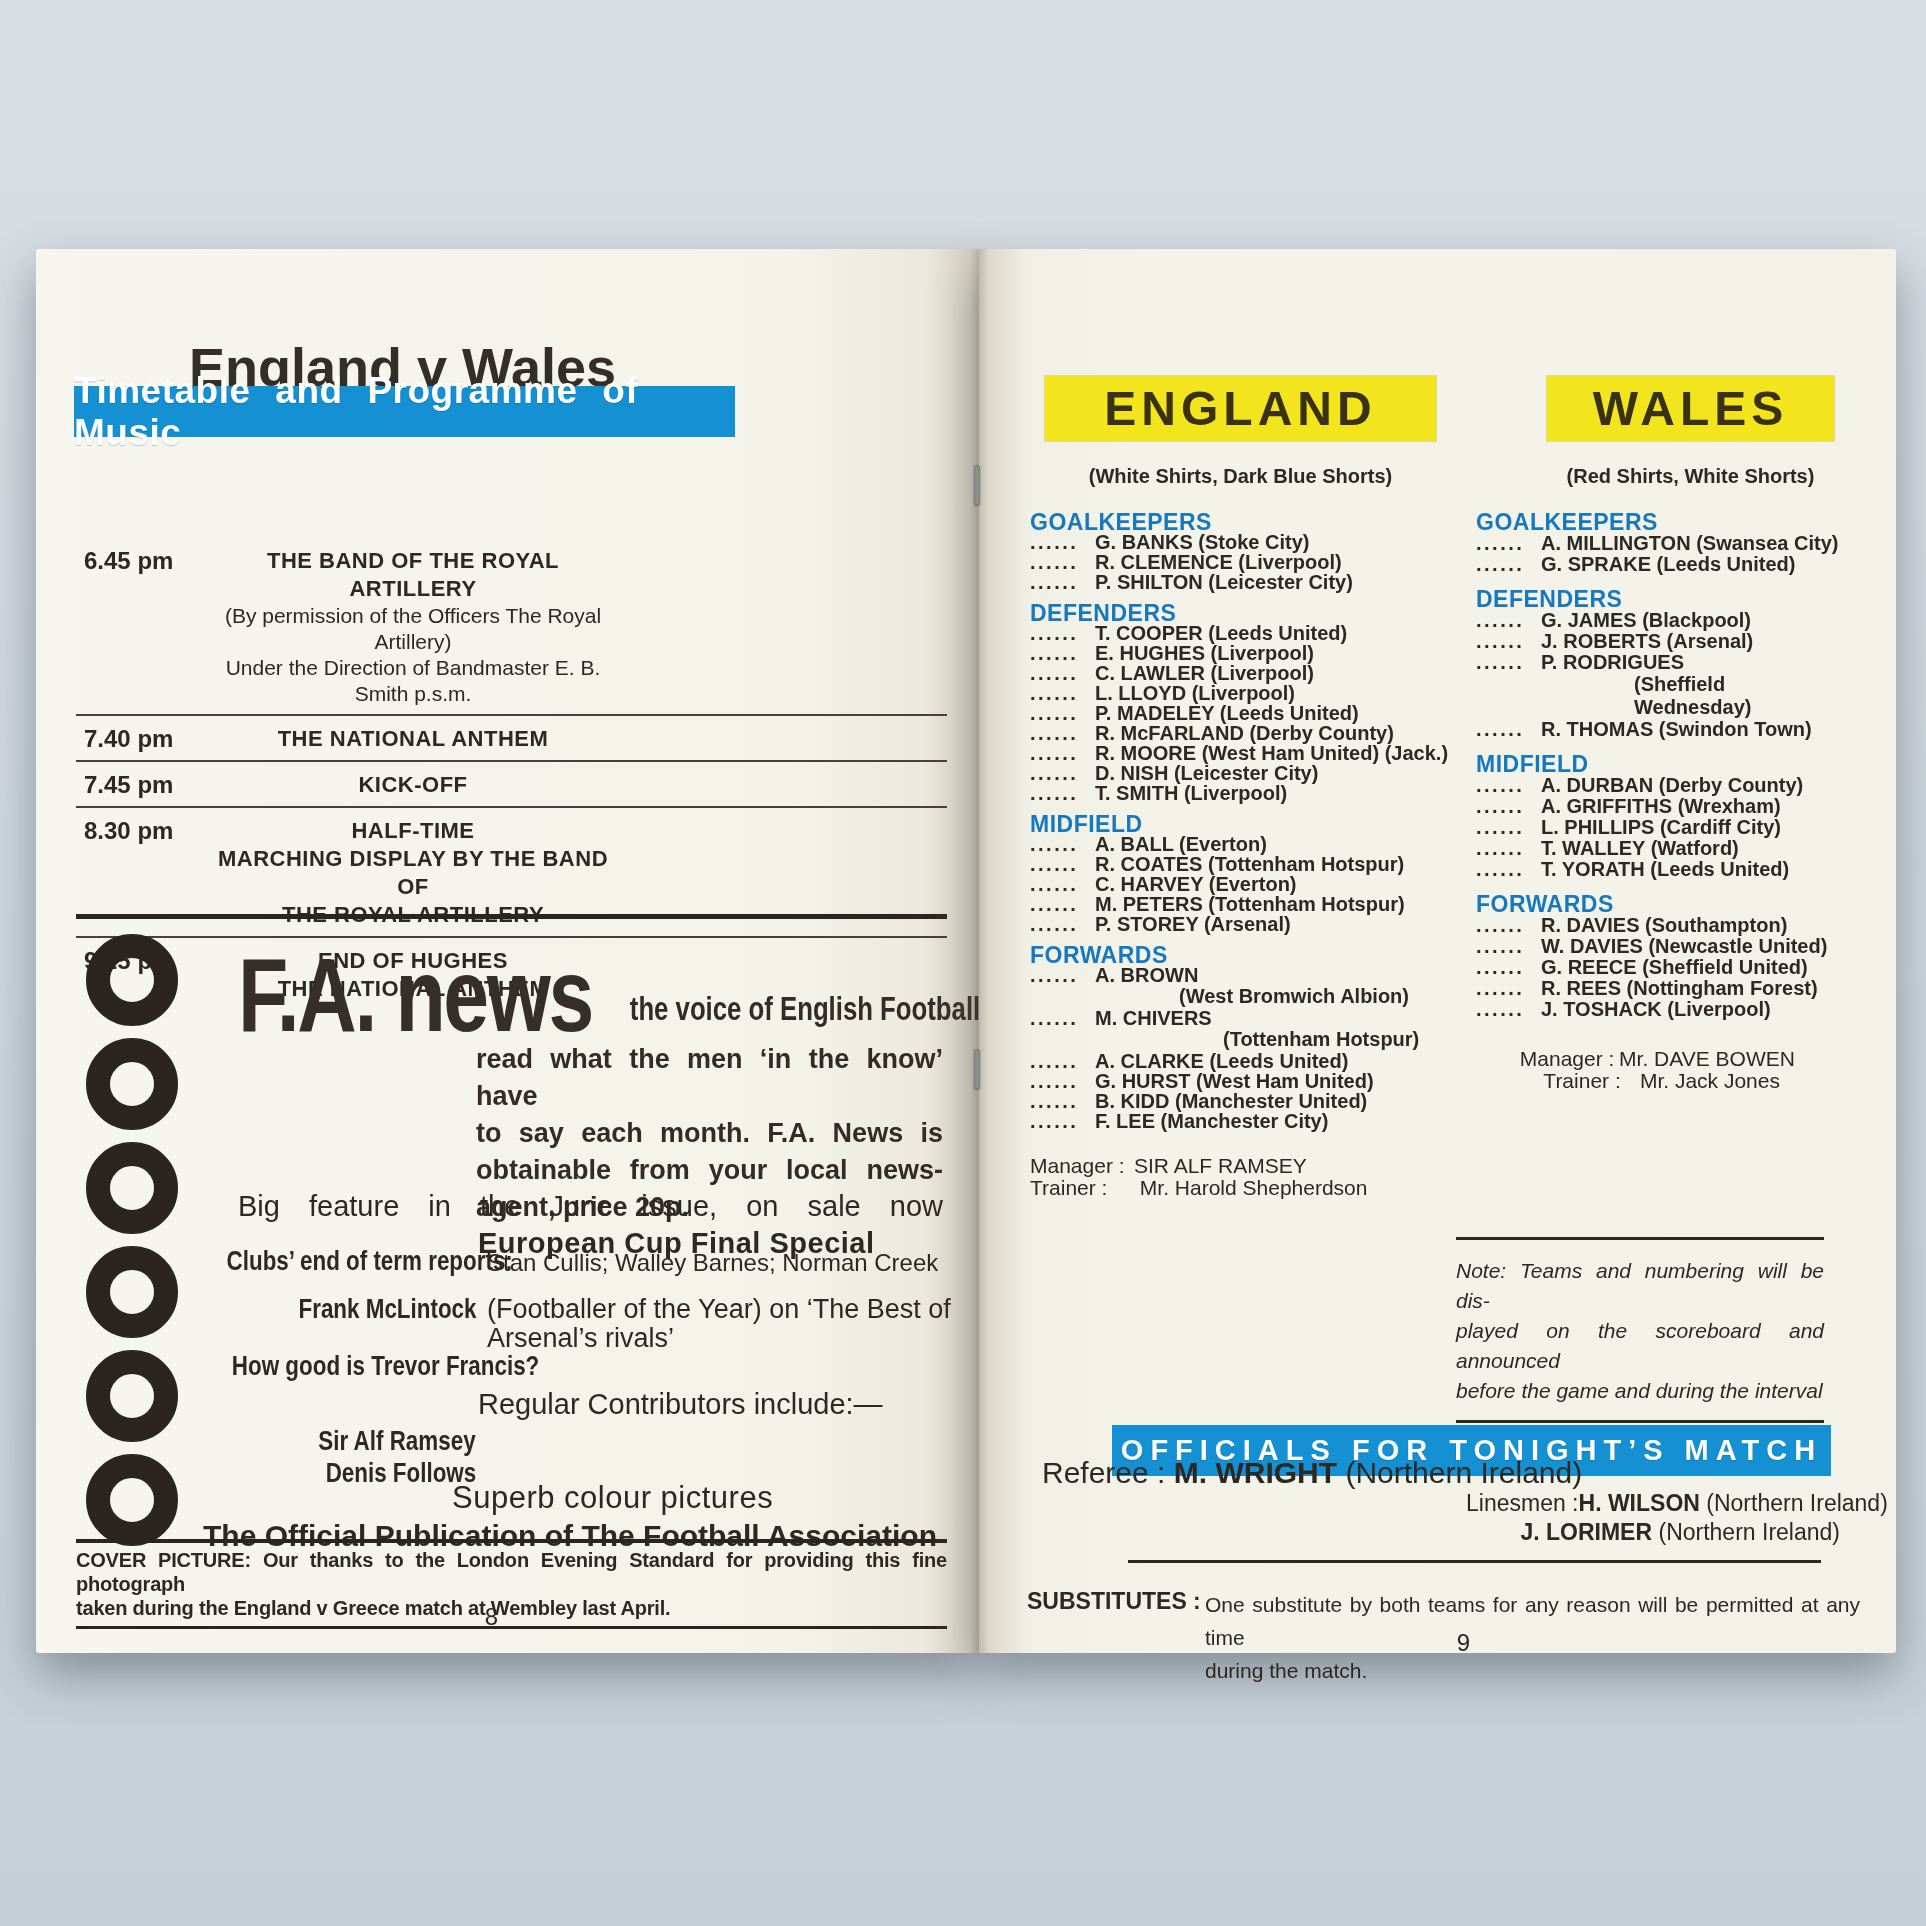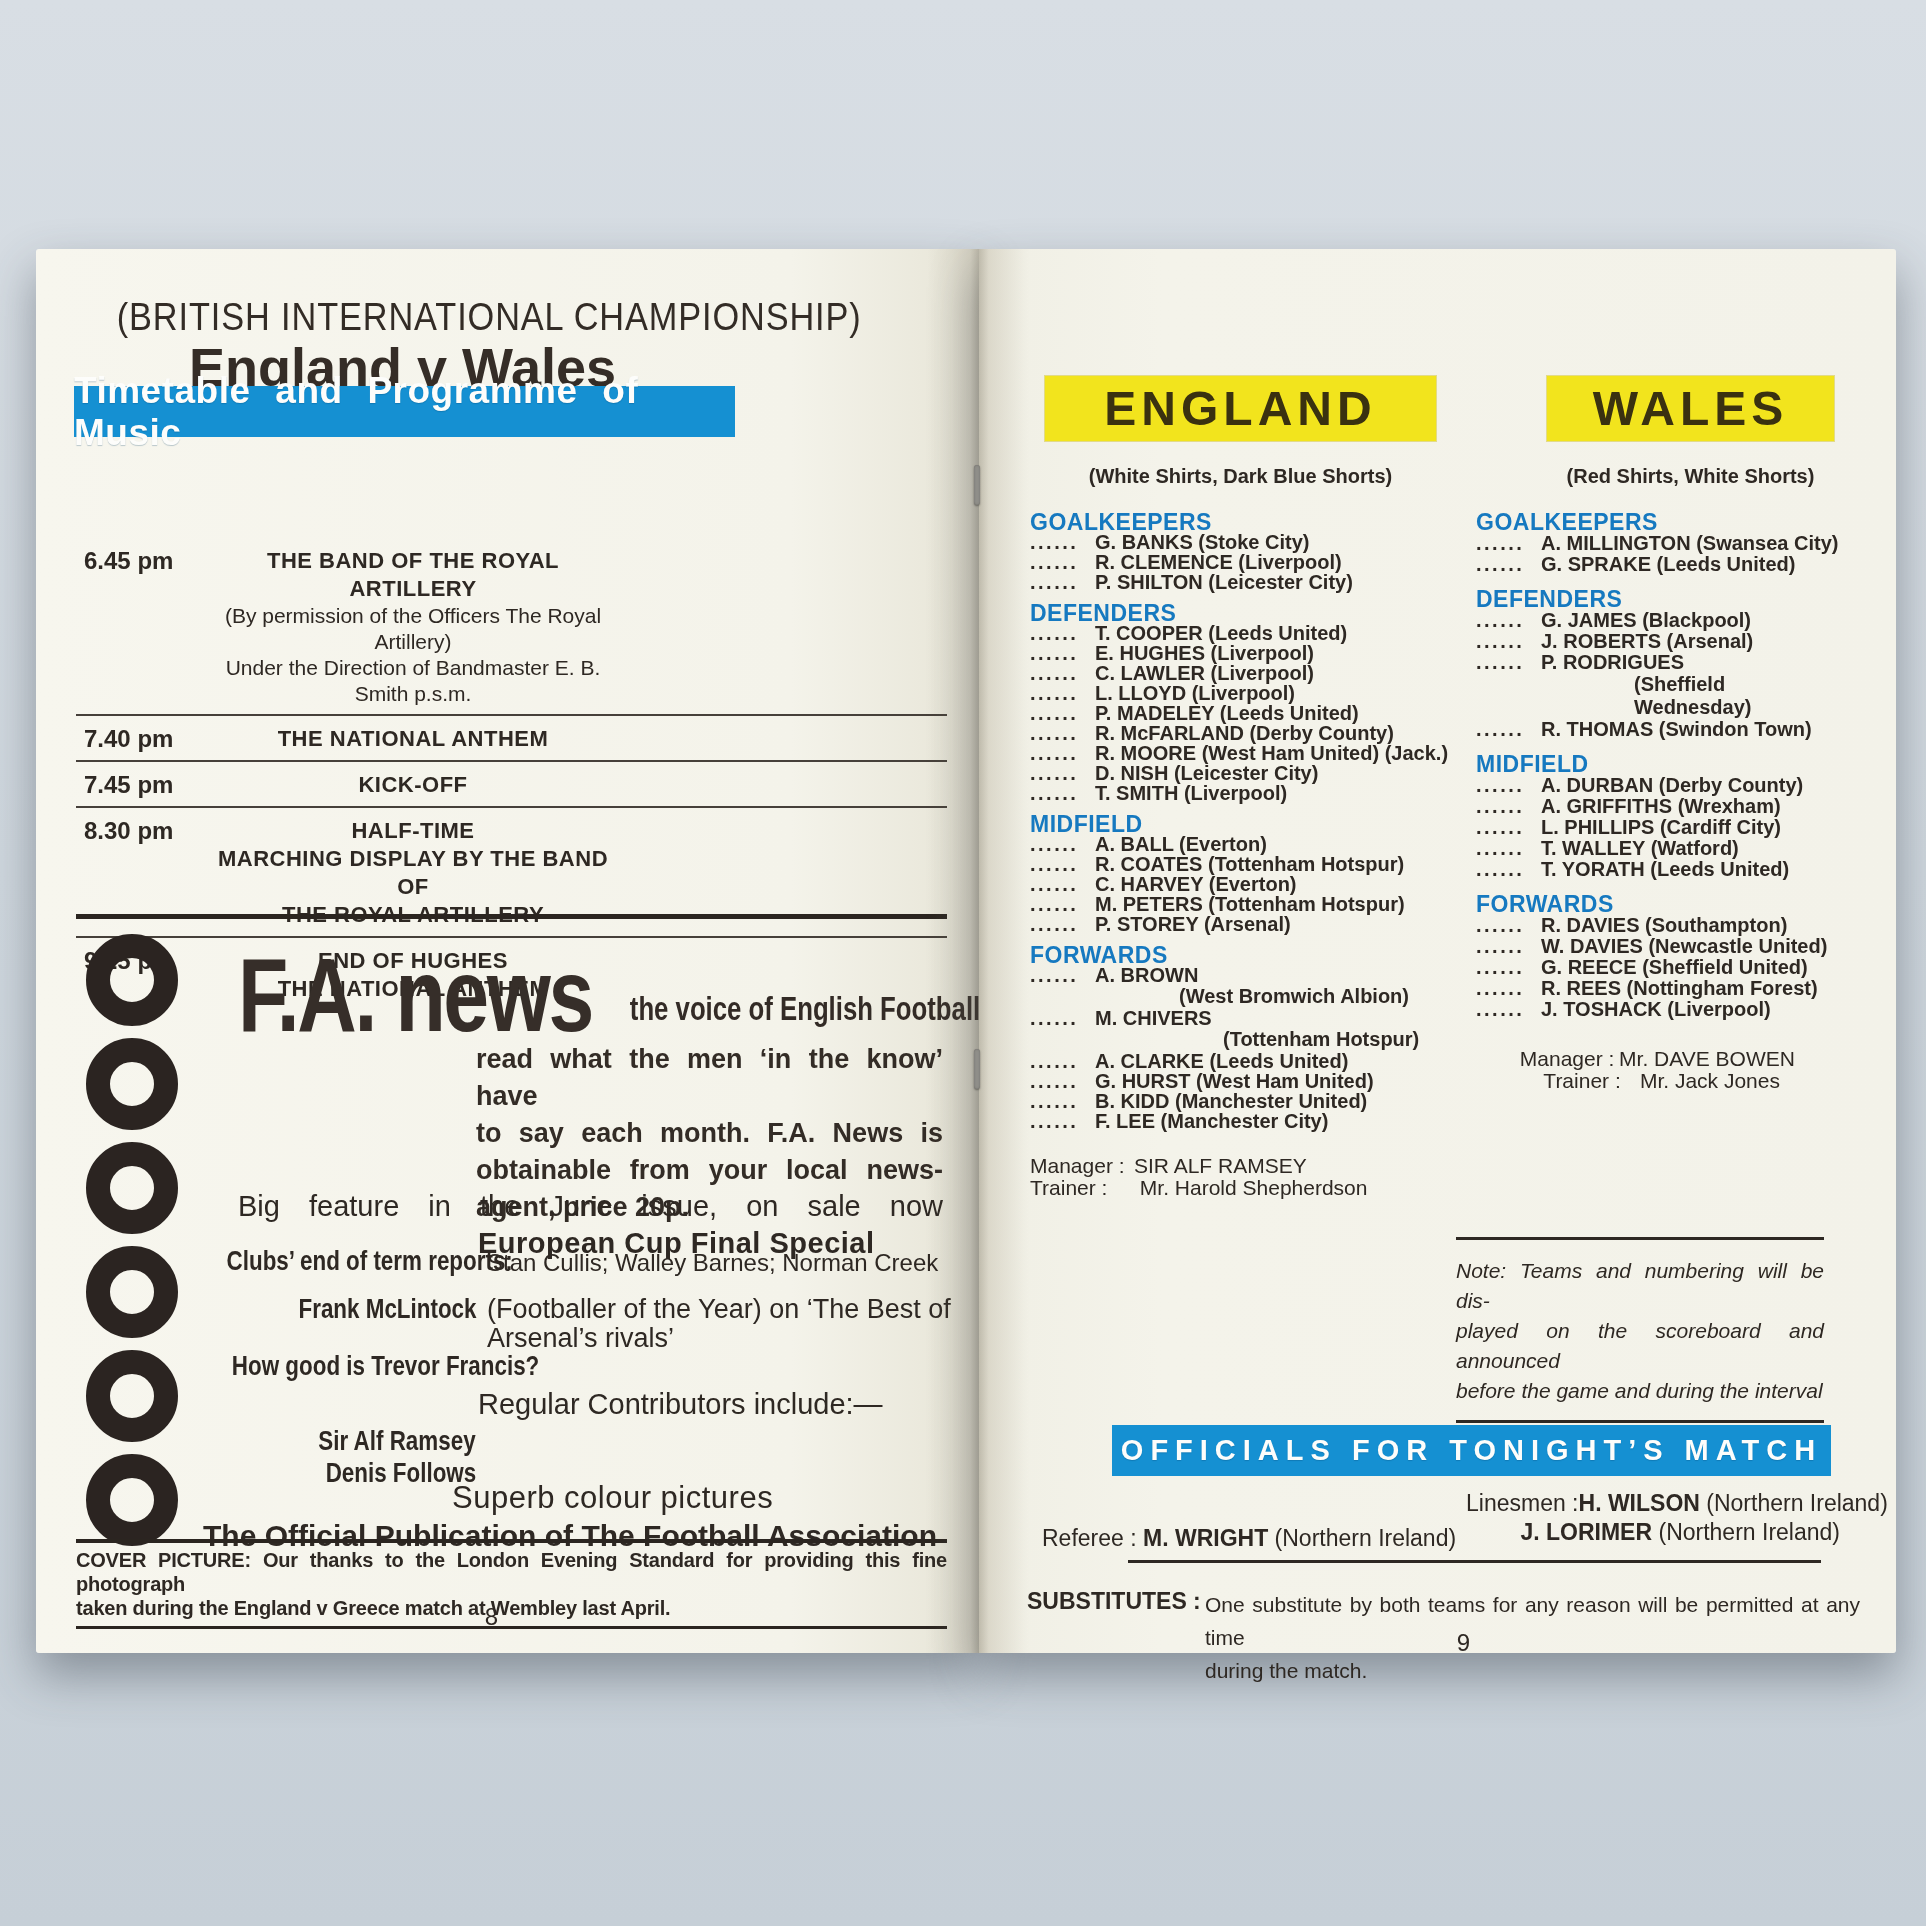--- a/index.html
+++ b/index.html
@@ -83,38 +83,37 @@
   .dots{display:inline-block;width:65px;overflow:hidden;letter-spacing:2.5px;vertical-align:bottom;}
   .club-wrap{font-size:20px;font-weight:700;}
   .mgr-block{margin-top:24px;font-size:21px;line-height:22px;font-weight:500;}
   #wales-col .mgr-block{margin-top:28px;text-align:center;}
   .mgr-row .lab{display:inline-block;min-width:104px;}
   .note-box{left:477px;top:988px;width:368px;border-top:3px solid #2e2823;border-bottom:3px solid #2e2823;
     padding:16px 0 14px 0;font-size:21px;font-style:italic;font-weight:500;line-height:30px;}
   .note-box div:not(:last-child){text-align:justify;text-align-last:justify;}
   .officials-banner{left:133px;top:1176px;width:719px;height:51px;display:flex;align-items:center;justify-content:center;
     font-size:29px;font-weight:700;letter-spacing:7px;text-shadow:0 1px 1px rgba(0,60,100,.25);}
-  .referee-line{left:63px;top:1276px;font-size:23px;font-weight:400;white-space:nowrap;text-align:right;}
+  .referee-line{left:63px;top:1207px;font-size:30px;font-weight:400;white-space:nowrap;text-align:right;}
   .referee-line b{font-weight:700;}
   .linesmen-block{left:487px;top:1240px;width:374px;font-size:23px;line-height:29px;}
   .linesmen-row1{display:flex;justify-content:space-between;white-space:nowrap;}
   .linesmen-row2{text-align:right;white-space:nowrap;}
   .officials-rule{left:149px;top:1311px;width:693px;height:3px;background:#2e2823;}
   .subs-label{left:48px;top:1339px;font-size:23px;font-weight:700;}
   .subs-text{left:226px;top:1339px;width:655px;font-size:21px;font-weight:500;line-height:33px;}
   .subs-text div:first-child{text-align:justify;text-align-last:justify;}
   .pageno-right{left:455px;top:1380px;width:59px;text-align:center;}
 </style>
 </head>
 <body>
 
 <div class="spread">
 
   <div class="page left">
-    <div class="abs champ"><span>(BRITISH INTERNATIONAL CHAMPIONSHIP)</span></div>
     <div class="abs match-title">England v Wales</div>
     <div class="abs tt-banner blue-banner">
         <span>Timetable and Programme of Music</span>
       </div>
 
     <div class="abs timetable" id="timetable">
         <div class="tt-row">
           <span class="tt-time">6.45 pm</span>
           <div class="tt-events">
             <div class="tt-line">THE BAND OF THE ROYAL ARTILLERY</div>

